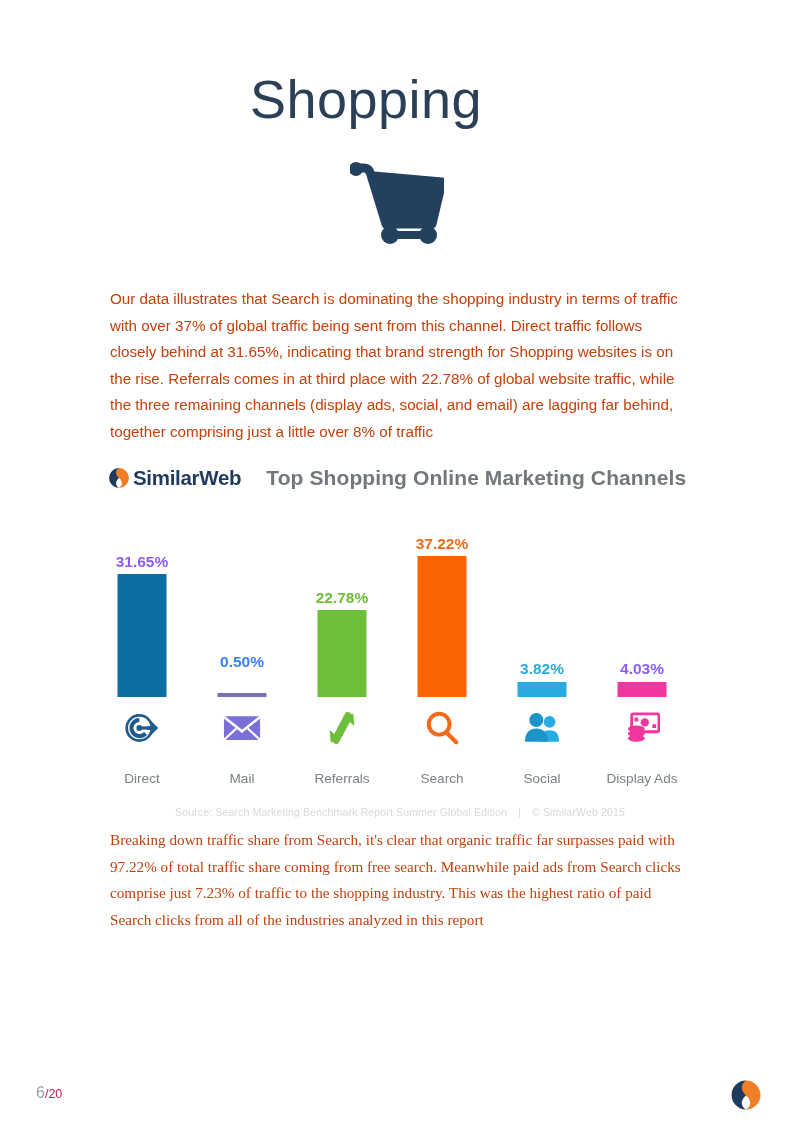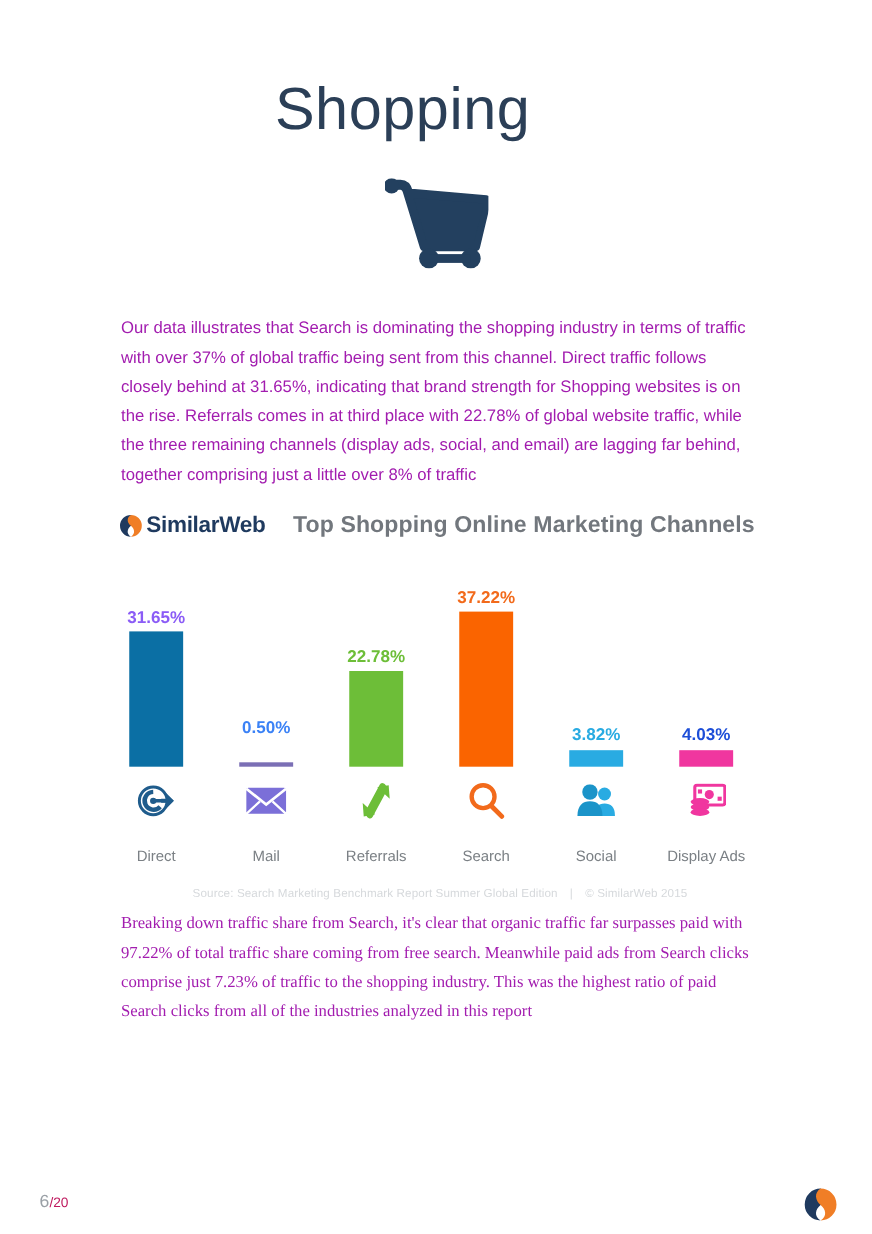--- a/index.html
+++ b/index.html
@@ -45,21 +45,21 @@
     justify-content: center;
   }
 
   
   .para {
     position: absolute;
     left: 110px;
     width: 578px;
     font-size: 15.2px;
     line-height: 26.6px;
-    color: #a21caf;
+    color: #c2410c;
     font-weight: 400;
   }
   .para-1 { top: 286px; }
   .para-2 { top: 827px; font-family: Liberation Serif, serif; }
 
   
   .chart-header {
     position: absolute;
     left: 108px;
     top: 466px;
@@ -270,21 +270,21 @@
           <path d="M17 30 C17 21 21 18 27 18 C33 18 37 21 37 30 Z" fill="#29ABE2"></path>
           <circle cx="13" cy="7" r="7.4" fill="#1B94C9"></circle>
           <path d="M1 30 C1 20 6 16 13 16 C20 16 25 20 25 30 Z" fill="#1B94C9"></path>
         </svg>
       </div>
       <div class="cat-label">Social</div>
     </div>
 
     <div class="col" style="left:492px;">
       <div class="bar-area">
-        <div class="bar-value" style="bottom:19px; color:#1d4ed8;">4.03%</div>
+        <div class="bar-value" style="bottom:19px; color:#8b5cf6;">4.03%</div>
         <div class="bar" style="height:15px; background:#F0369F;"></div>
       </div>
       <div class="icon-wrap">
         <svg width="36" height="32" viewBox="0 0 38 34" aria-hidden="true">
           <rect x="8" y="2" width="29" height="19" rx="2" fill="none" stroke="#F0369F" stroke-width="3"></rect>
           <circle cx="22" cy="11" r="4.4" fill="#F0369F"></circle>
           <rect x="11" y="6" width="4" height="4" fill="#F0369F"></rect>
           <rect x="30" y="13" width="4" height="4" fill="#F0369F"></rect>
           <ellipse cx="13" cy="18" rx="9" ry="3.6" fill="#F0369F"></ellipse>
           <ellipse cx="13" cy="23" rx="9" ry="3.6" fill="#F0369F"></ellipse>

